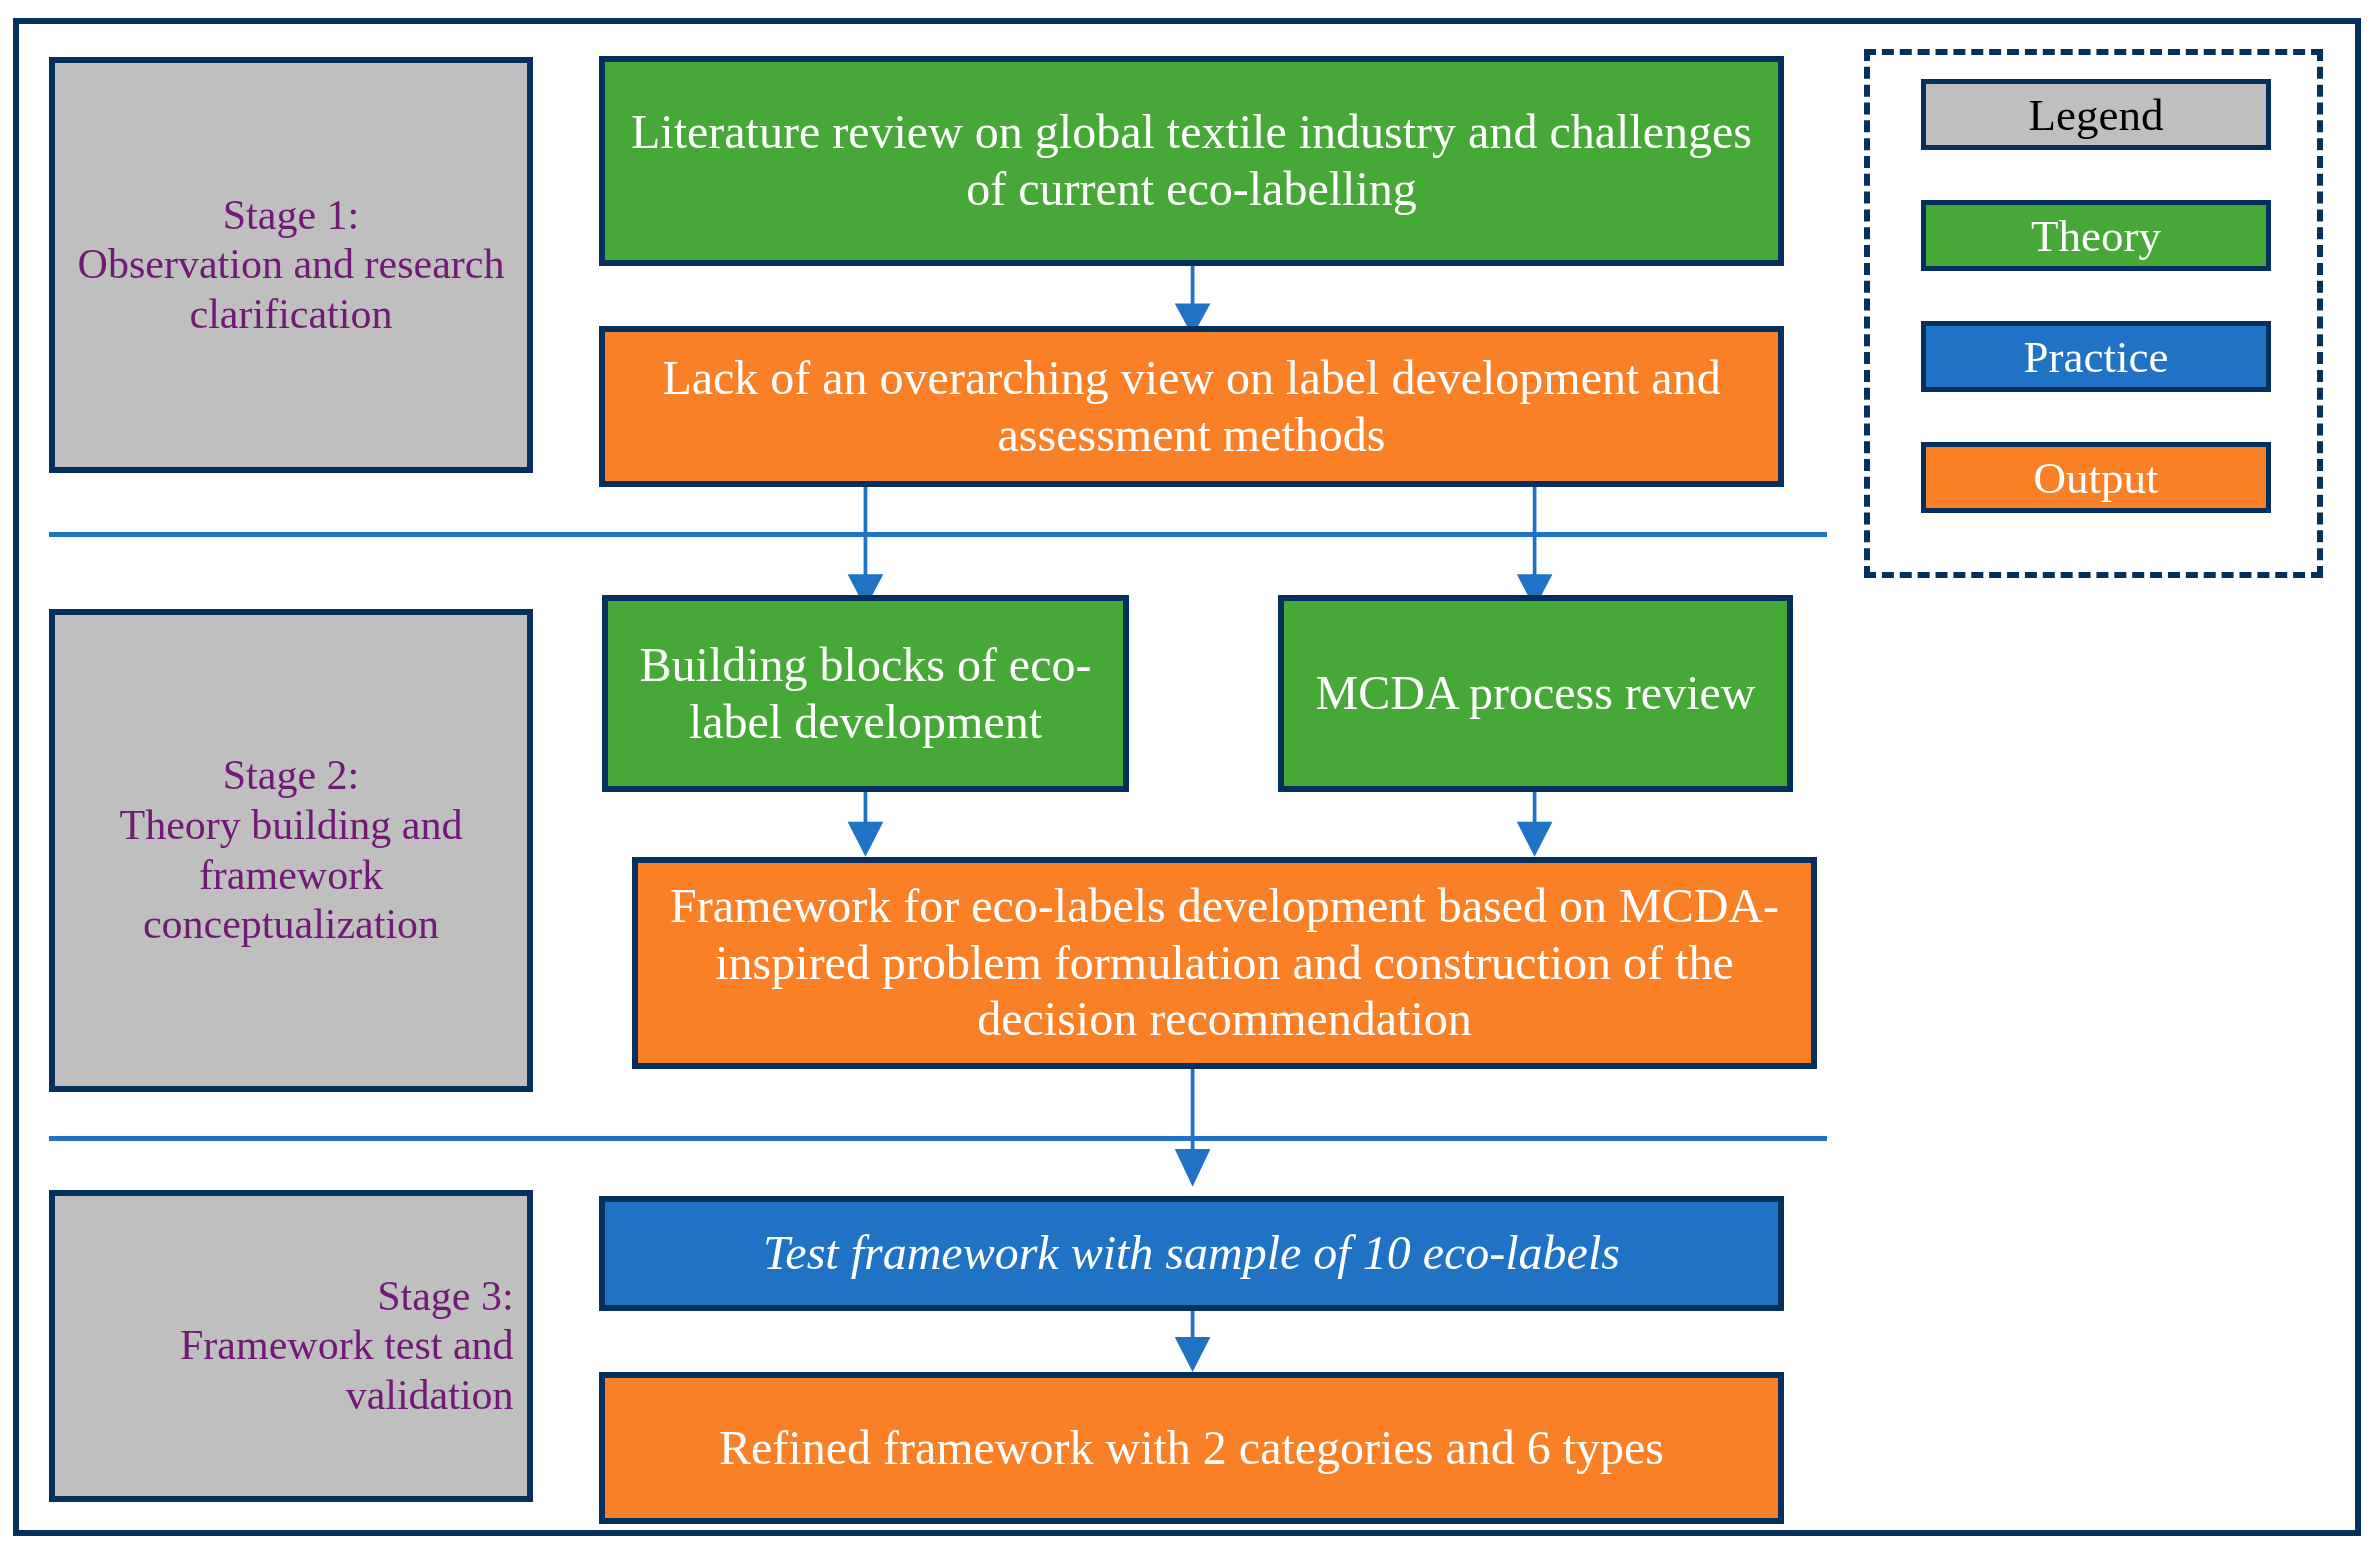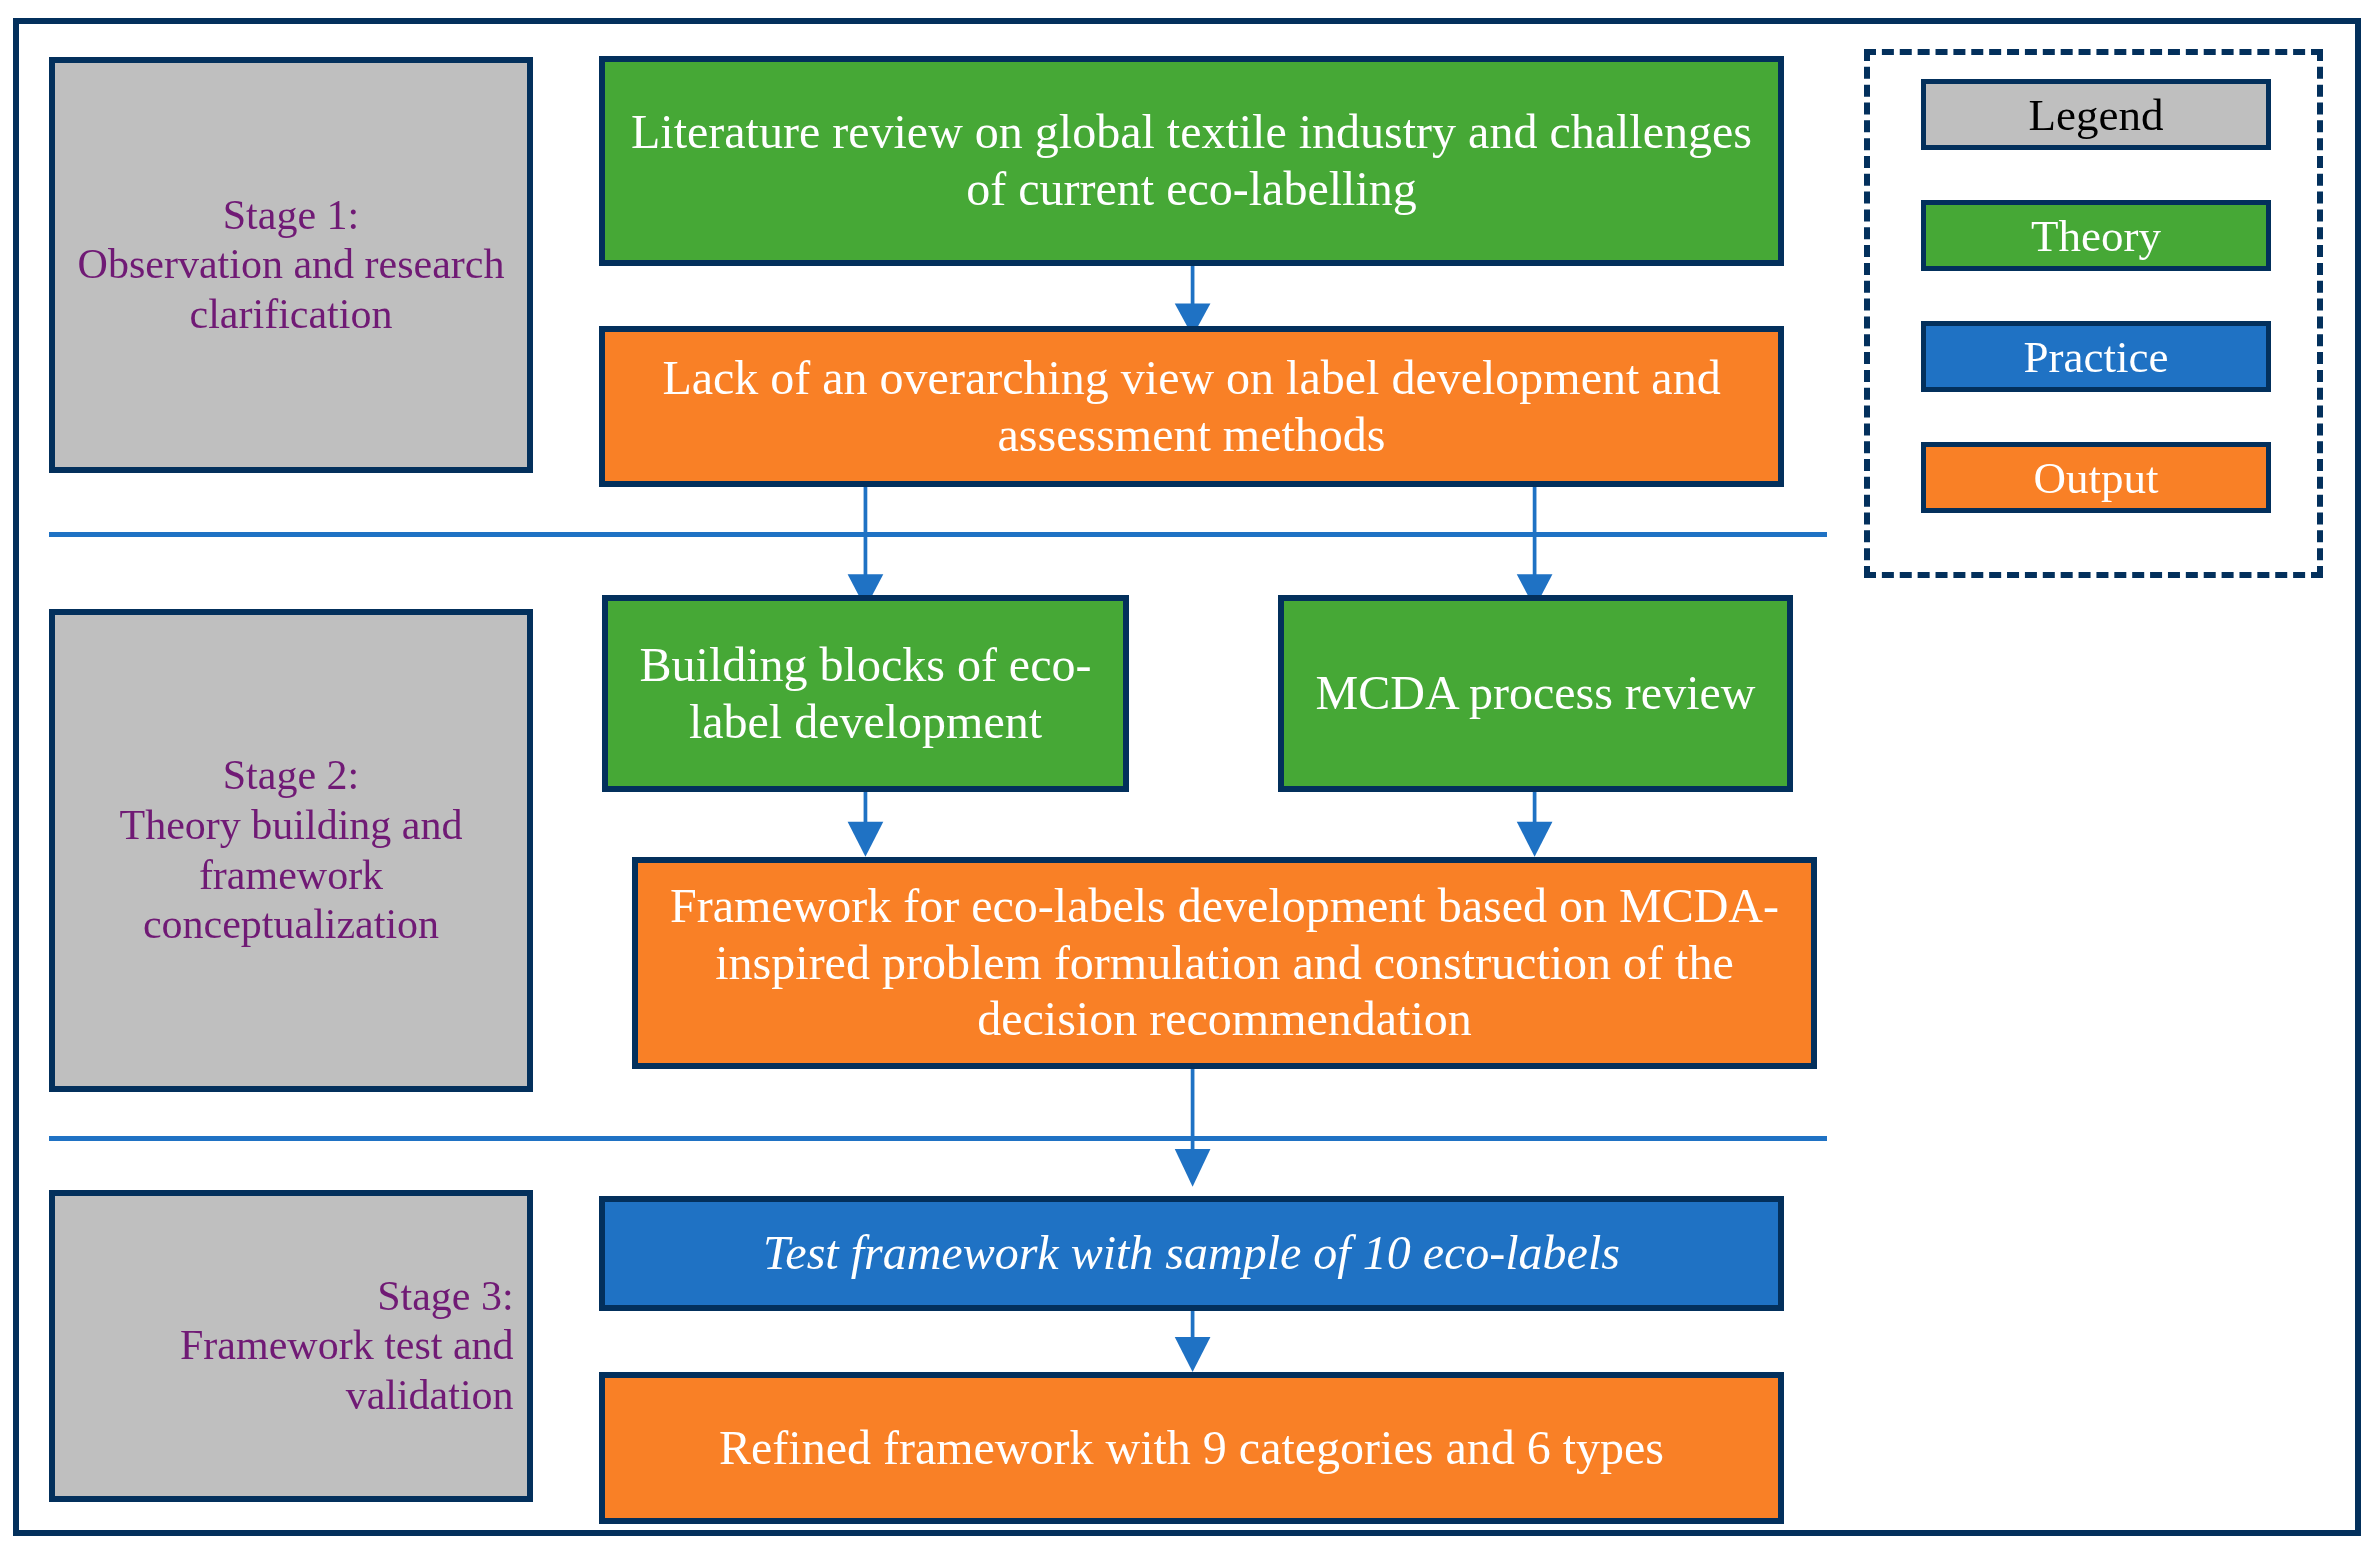--- a/index.html
+++ b/index.html
@@ -173,21 +173,21 @@
 
   <div class="node stage-box" style="left:49px; top:1190px; width:484px; height:312px;text-align:right;">
     <span class="txt">Stage 3:<br>Framework test and validation</span>
   </div>
 
   <div class="node practice-box" style="left:599px; top:1196px; width:1185px; height:115px;">
     <span class="txt">Test framework with sample of 10 eco-labels</span>
   </div>
 
   <div class="node output-box" style="left:599px; top:1372px; width:1185px; height:152px;">
-    <span class="txt">Refined framework with 9 categories and 6 types</span>
+    <span class="txt">Refined framework with 2 categories and 6 types</span>
   </div>
 
   <div id="legend">
     <div class="legend-item legend-title">
       <span>Legend</span>
     </div>
     <div class="legend-item legend-theory">
       <span>Theory</span>
     </div>
     <div class="legend-item legend-practice">

